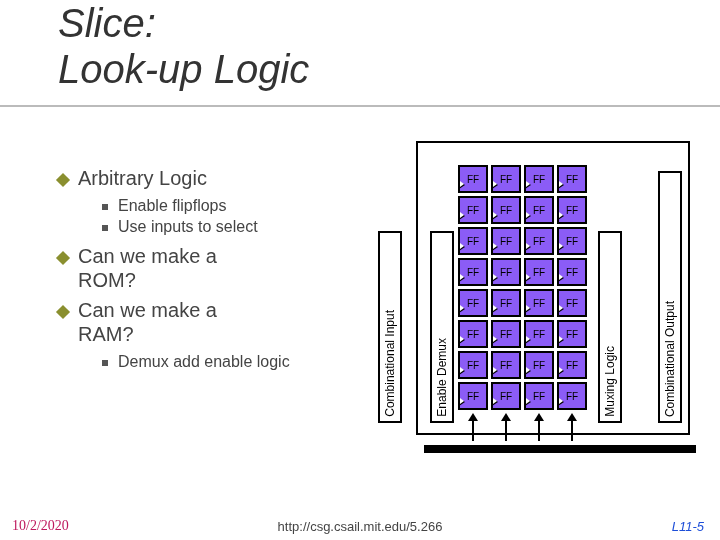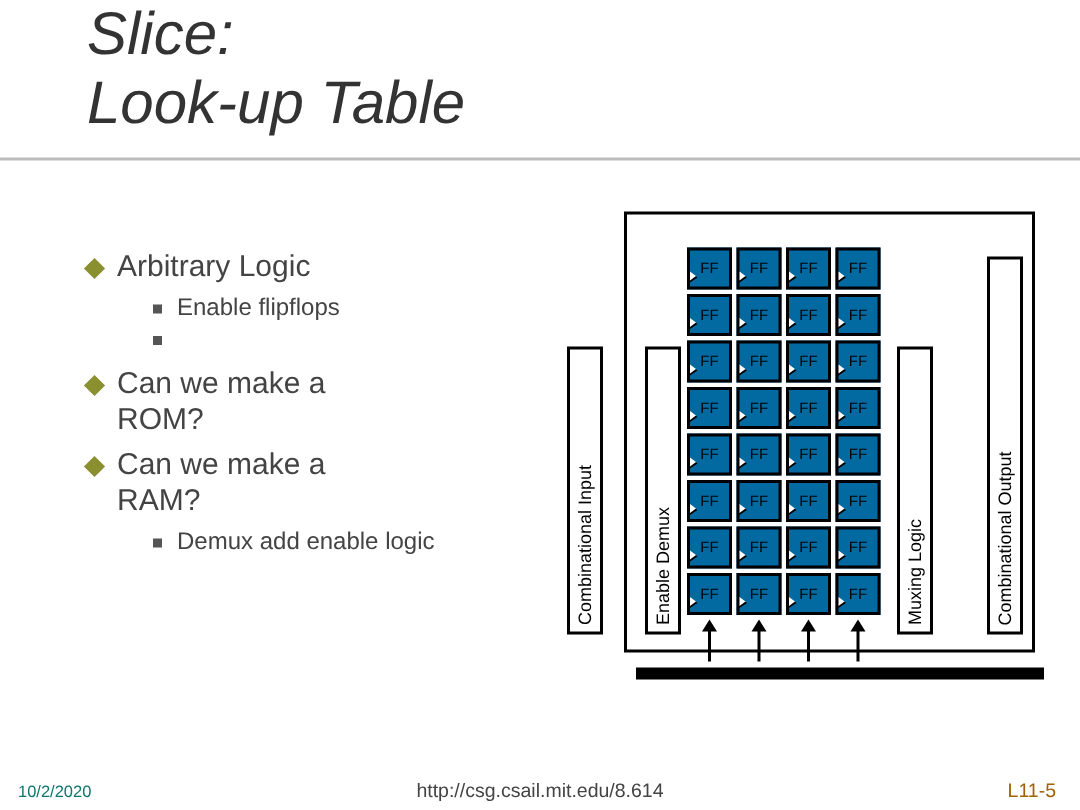--- a/index.html
+++ b/index.html
@@ -124,21 +124,21 @@
     grid-template-rows: repeat(8, 28px);
     gap: 3px;
   }
   .ffcell {
     border: 2px solid #000;
     font-size: 10px;
     display: flex;
     align-items: center;
     justify-content: center;
     position: relative;
-    background: #0369a1;
+    background: #8b5cf6;
   }
   .ffcell::before {
     content: "";
     position: absolute;
     left: -1px;
     bottom: -1px;
     width: 0;
     height: 0;
     border-left: 6px solid #000;
     border-top: 4px solid transparent;
@@ -200,62 +200,64 @@
     height: 0;
     border-left: 5px solid transparent;
     border-right: 5px solid transparent;
     border-bottom: 8px solid #000;
   }
 
   .footer-date {
     position: absolute;
     left: 12px;
     bottom: 6px;
-    font-size: 11px;
-    color: #0f766e;
+    font-size: 14px;
+    color: #be185d;
+    font-family: Liberation Serif, serif;
   }
   .footer-url {
     position: absolute;
     left: 0;
     right: 0;
     bottom: 6px;
     text-align: center;
     font-size: 13px;
     color: #444;
   }
   .footer-page {
     position: absolute;
     right: 16px;
     bottom: 6px;
     font-size: 13px;
-    color: #a16207;
+    color: #1d4ed8;
+    font-style: italic;
     text-align: center;
   }
 </style>
 </head>
 <body>
 
 <div class="slide">
 
   <div class="title">
     <span>Slice:</span><br>
-    <span>Look-up Table</span>
+    <span>Look-up Logic</span>
   </div>
 
   <div class="hr"></div>
 
   <div class="bullets">
     <div class="b1">
       <span class="diamond"></span><span>Arbitrary Logic</span>
     </div>
     <div class="sub">
       <span class="sq"></span><span>Enable flipflops</span>
     </div>
     <div class="sub">
-      <span class="sq"></span>
+      <span class="sq"></span><span>Use inputs to select</span>
     </div>
     <div class="b1" style="margin-top:8px">
       <span class="diamond"></span><span>Can we make a</span><br>
       <span style="display:inline-block;width:20px"></span><span>ROM?</span>
     </div>
     <div class="b1">
       <span class="diamond"></span><span>Can we make a</span><br>
       <span style="display:inline-block;width:20px"></span><span>RAM?</span>
     </div>
     <div class="sub" style="margin-top:4px">
@@ -317,15 +319,15 @@
       </div>
     <div class="stems" id="stems">
         <div class="stem"></div>
         <div class="stem"></div>
         <div class="stem"></div>
         <div class="stem"></div>
       </div>
   </div>
 
   <div class="footer-date">10/2/2020</div>
-  <div class="footer-url">http://csg.csail.mit.edu/8.614</div>
+  <div class="footer-url">http://csg.csail.mit.edu/5.266</div>
   <div class="footer-page">L11-5</div>
 </div>
 
 </body></html>

